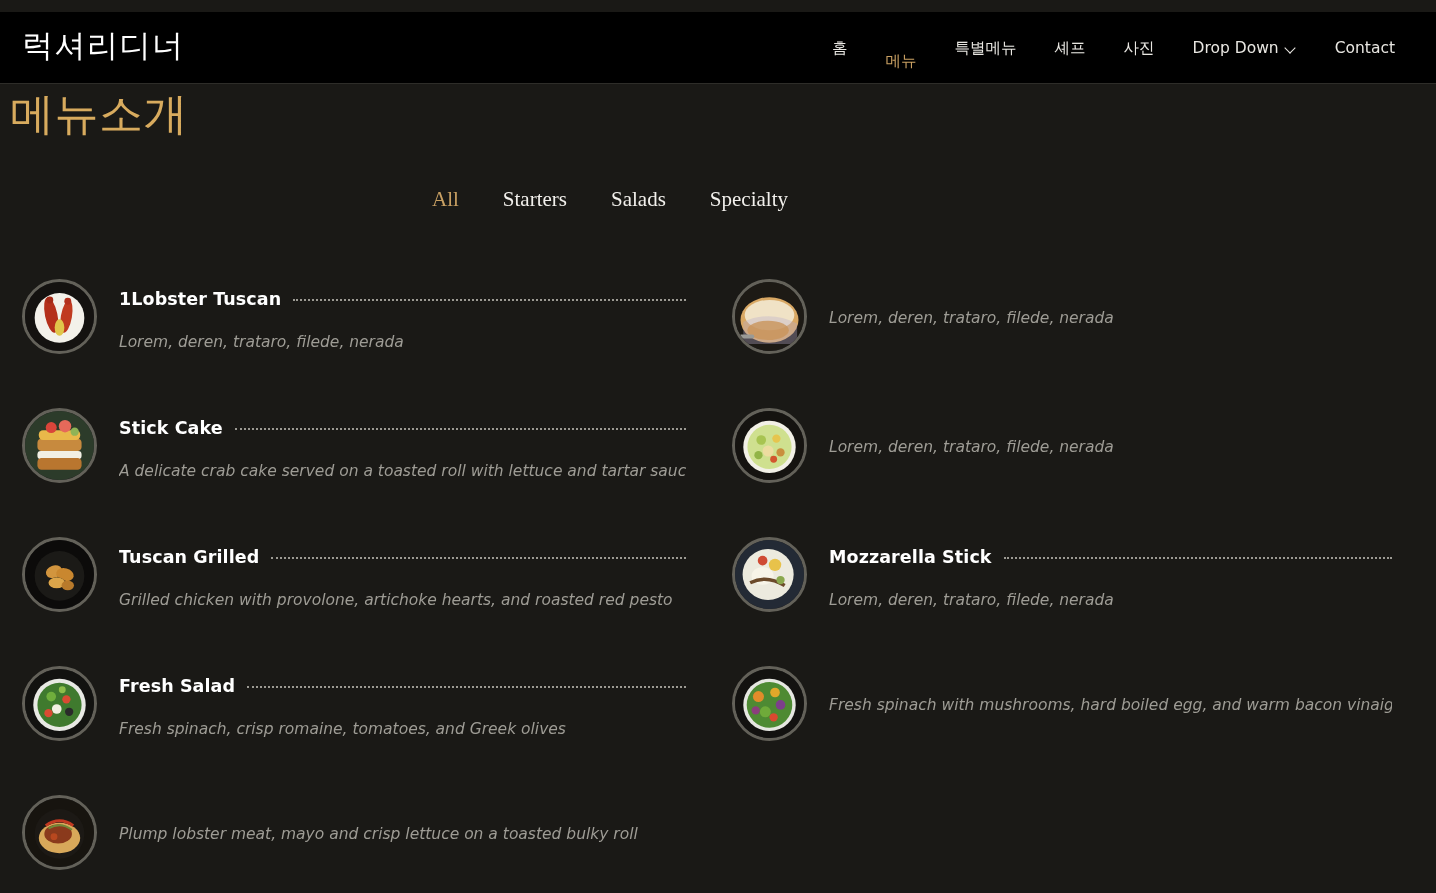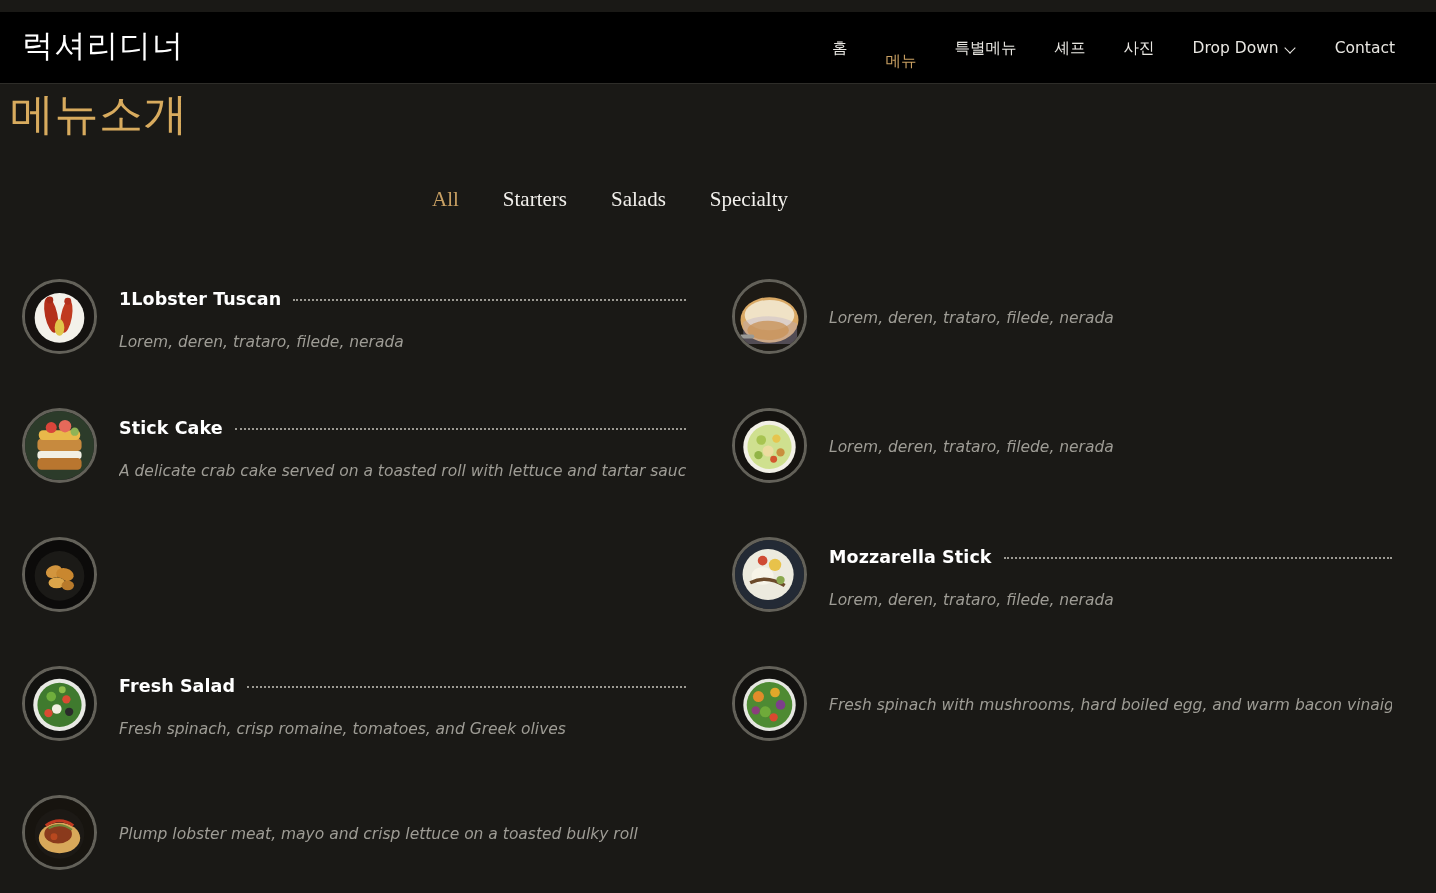--- a/index.html
+++ b/index.html
@@ -355,20 +355,27 @@
         <svg viewBox="0 0 100 100">
           <rect width="100" height="100" fill="#0c0b0a"></rect>
           <circle cx="50" cy="52" r="36" fill="#1b1a17"></circle>
           <ellipse cx="42" cy="46" rx="12" ry="9" fill="#d2953e" transform="rotate(-20 42 46)"></ellipse>
           <ellipse cx="58" cy="50" rx="13" ry="9" fill="#c9872f" transform="rotate(15 58 50)"></ellipse>
           <ellipse cx="46" cy="62" rx="12" ry="8" fill="#dda košice"></ellipse>
           <ellipse cx="46" cy="62" rx="12" ry="8" fill="#dca54a"></ellipse>
           <ellipse cx="62" cy="66" rx="9" ry="7" fill="#b87a2b"></ellipse>
         </svg>
       </div>
+      <div class="item-body">
+        <div class="item-title-row">
+          <div class="item-title">Tuscan Grilled</div>
+          <span class="leader"></span>
+        </div>
+        <div class="item-desc">Grilled chicken with provolone, artichoke hearts, and roasted red pesto</div>
+      </div>
     </div>
     <div class="menu-item">
       <div class="thumb">
         <svg viewBox="0 0 100 100">
           <rect width="100" height="100" fill="#232a35"></rect>
           <circle cx="48" cy="50" r="37" fill="#eceade"></circle>
           <ellipse cx="40" cy="52" rx="16" ry="13" fill="#f7f4e8"></ellipse>
           <circle cx="58" cy="36" r="9" fill="#e8c24a"></circle>
           <circle cx="40" cy="30" r="7" fill="#cf4a33"></circle>
           <path d="M22 62 Q46 50 72 66" stroke="#6b4a2a" stroke-width="5" fill="none"></path>

